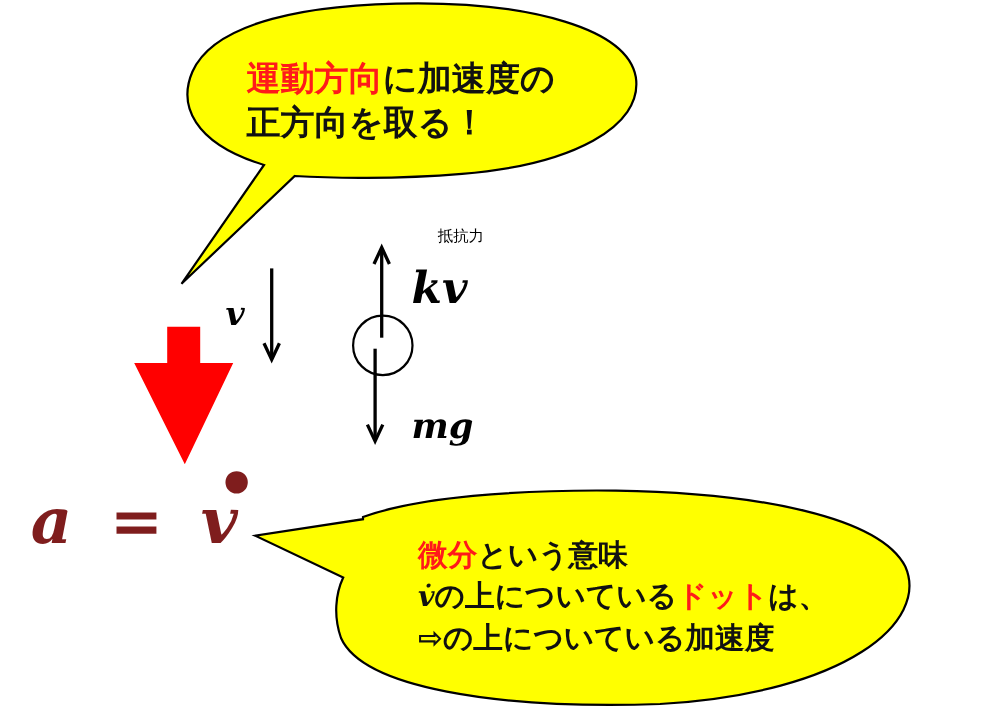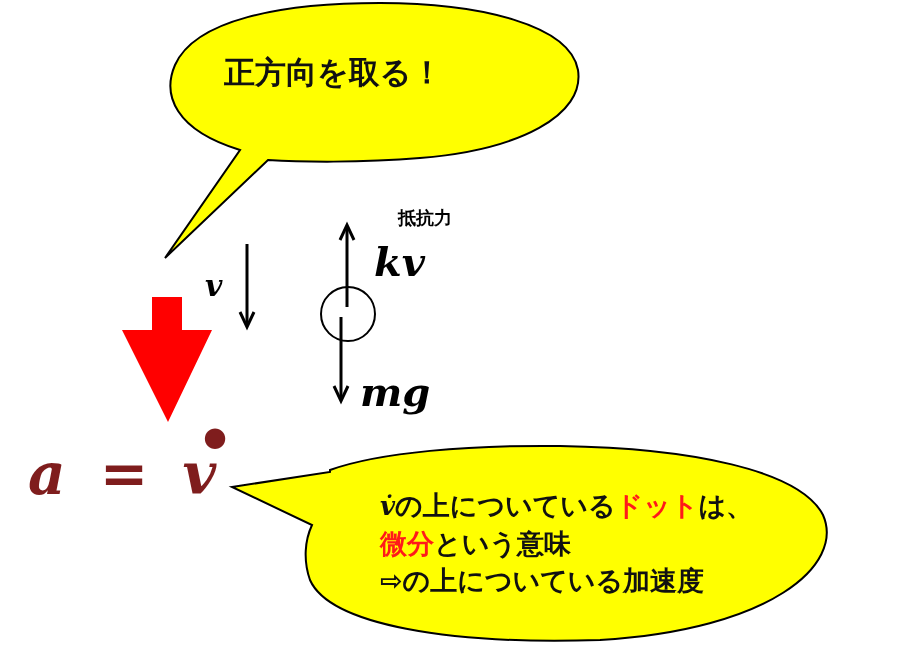--- a/index.html
+++ b/index.html
@@ -35,34 +35,35 @@
     <polyline points="340,240 347,225 354,240" fill="none" stroke="#000" stroke-width="3"></polyline>
   </g>
 
   <g>
     <line x1="341" y1="317" x2="341" y2="400" stroke="#000" stroke-width="3"></line>
     <polyline points="334,386 341,401 348,386" fill="none" stroke="#000" stroke-width="3"></polyline>
   </g>
 </svg>
 
 <div class="txt jp" style="left:224px; top:52px; font-size:31px; line-height:40px;">
+  <div><span class="red">運動方向</span><span class="blk">に加速度の</span></div>
   <div class="blk">正方向を取る！</div>
 </div>
 
 <div class="txt math" style="left:205px; top:268px; font-size:30px;">v</div>
-<div class="txt jp" style="left:398px; top:206px; font-size:18px; font-weight:bold;">抵抗力</div>
+<div class="txt jp" style="left:398px; top:206px; font-size:14px; font-weight:normal;">抵抗力</div>
 <div class="txt math" style="left:374px; top:238px; font-size:40px;">kv</div>
-<div class="txt math" style="left:360px; top:368px; font-size:40px;text-align:right;">mg</div>
+<div class="txt math" style="left:374px; top:368px; font-size:32px;text-align:right;">mg</div>
 
 <div class="txt math red" style="left:28px; top:440px; font-size:58px; color:#7f1d1d;">
   <span>a</span>
   <span style="font-style:normal; margin:0 14px;">=</span>
   <span style="position:relative; display:inline-block;">
     <span>v</span>
     <span style="position:absolute; left:14px; top:-34px; font-style:normal;">•</span>
   </span>
 </div>
 
 <div class="txt jp" style="left:380px; top:487px; font-size:27px; line-height:37px;">
+  <div><span class="red">微分</span><span class="blk">という意味</span></div>
   <div><span class="math blk" style="font-size:26px;">v̇</span><span class="blk">の上についている</span><span class="red">ドット</span><span class="blk">は、</span></div>
-  <div><span class="red">微分</span><span class="blk">という意味</span></div>
   <div><span class="blk">⇨の上についている</span><span class="blk u">加速度</span></div>
 </div>
 
 </body></html>

